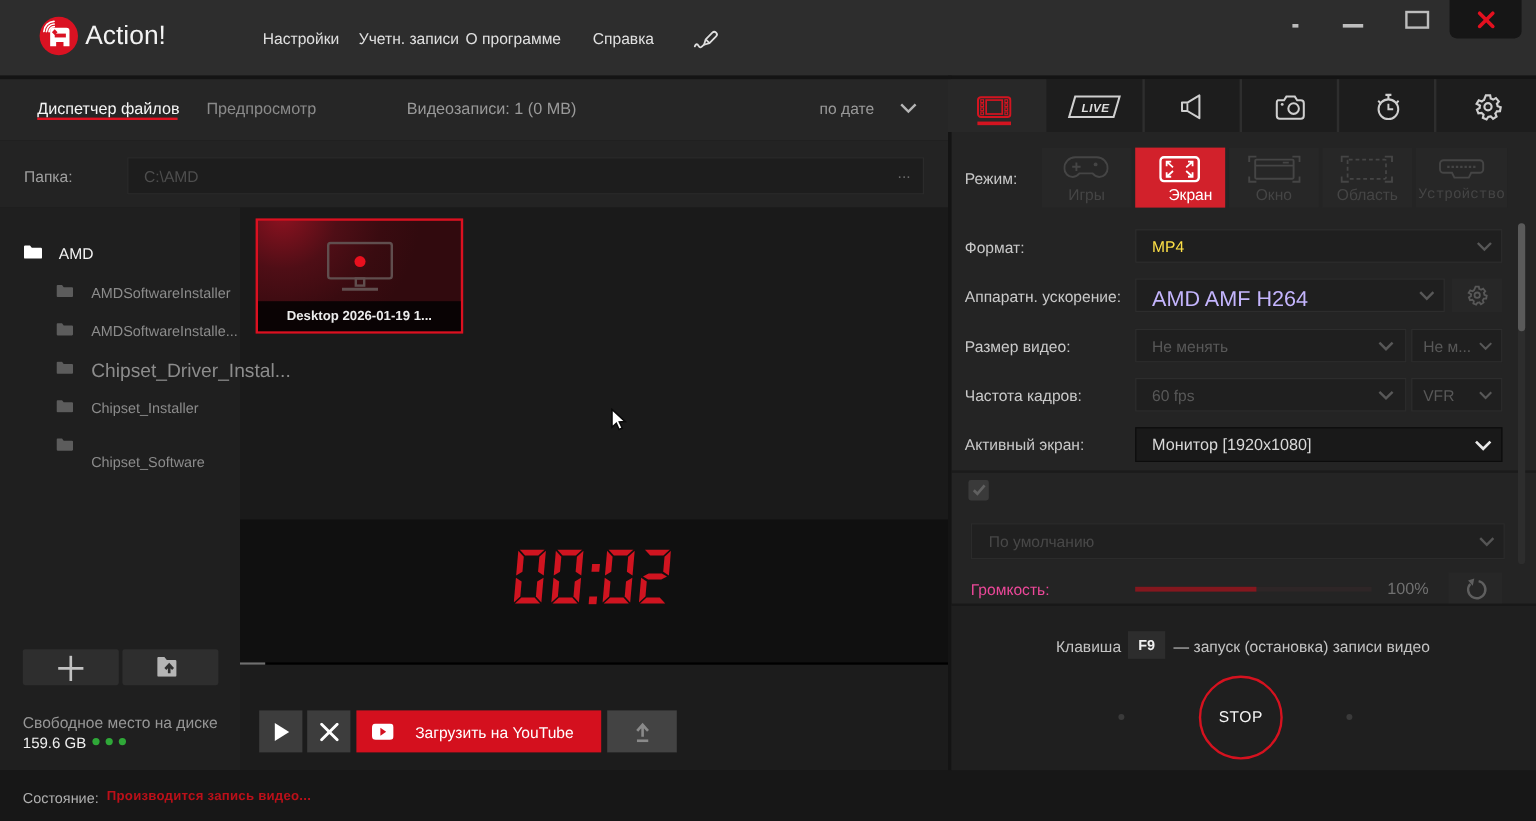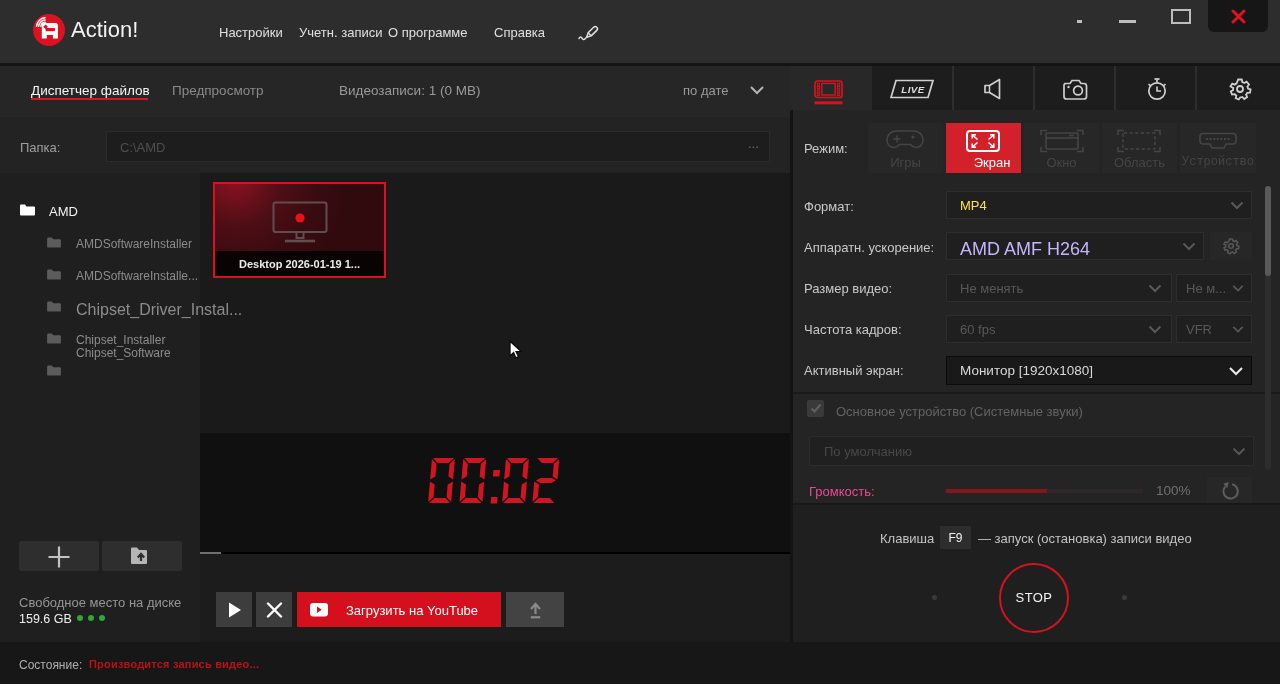--- a/index.html
+++ b/index.html
@@ -99,21 +99,21 @@
     <path d="M0 1.5 a1 1 0 0 1 1-1 h4 l1.5 2 h7.5 a1 1 0 0 1 1 1 v7 a1 1 0 0 1-1 1 h-13 a1 1 0 0 1-1-1 z" fill="#5c5c5c"></path>
   </svg>
   <div class="abs" style="left:76px;top:301px;color:#8c8c8c;font-size:16px;">Chipset_Driver_Instal...</div>
   <svg class="abs" style="left:47px;top:333px;" width="14" height="11" viewBox="0 0 15 12">
     <path d="M0 1.5 a1 1 0 0 1 1-1 h4 l1.5 2 h7.5 a1 1 0 0 1 1 1 v7 a1 1 0 0 1-1 1 h-13 a1 1 0 0 1-1-1 z" fill="#5c5c5c"></path>
   </svg>
   <div class="abs" style="left:76px;top:333px;color:#8c8c8c;font-size:12px;">Chipset_Installer</div>
   <svg class="abs" style="left:47px;top:365px;" width="14" height="11" viewBox="0 0 15 12">
     <path d="M0 1.5 a1 1 0 0 1 1-1 h4 l1.5 2 h7.5 a1 1 0 0 1 1 1 v7 a1 1 0 0 1-1 1 h-13 a1 1 0 0 1-1-1 z" fill="#5c5c5c"></path>
   </svg>
-  <div class="abs" style="left:76px;top:346px;color:#8c8c8c;font-size:12px;">Chipset_Software</div>
+  <div class="abs" style="left:76px;top:378px;color:#8c8c8c;font-size:12px;">Chipset_Software</div>
 
   <div class="abs" style="left:19px;top:541px;width:80px;height:30px;background:#2e2e2e;border-radius:2px;"></div>
   <svg class="abs" style="left:48px;top:546px;" width="22" height="22" viewBox="0 0 22 22">
     <path d="M11 0.5 V21.5 M0.5 11 H21.5" stroke="#c2c2c2" stroke-width="2.2"></path>
   </svg>
   <div class="abs" style="left:102px;top:541px;width:80px;height:30px;background:#2e2e2e;border-radius:2px;"></div>
   <svg class="abs" style="left:131px;top:547px;" width="20" height="17" viewBox="0 0 20 17">
     <path d="M0 1.5 a1 1 0 0 1 1-1 h5 l2 2.5 h7 a1 1 0 0 1 1 1 v12 a1 1 0 0 1-1 1 h-14 a1 1 0 0 1-1-1 z" fill="#b5b5b5"></path>
     <path d="M10 14 V8 M6.8 10.5 L10 7 l3.2 3.5" stroke="#2e2e2e" stroke-width="2.2" fill="none"></path>
   </svg>
@@ -346,21 +346,20 @@
   <svg class="abs" style="left:1228px;top:366px;" width="16" height="10" viewBox="0 0 16 10">
       <path d="M2 2 L8 8 L14 2" fill="none" stroke="#e8e8e8" stroke-width="2.2"></path>
     </svg>
 
   <div class="abs" style="left:793px;top:392px;width:487px;height:2px;background:#1b1b1b;"></div>
 
   <div class="abs" style="left:807px;top:400px;width:17px;height:17px;background:#3a3a3a;border-radius:2px;"></div>
   <svg class="abs" style="left:810px;top:403px;" width="12" height="11" viewBox="0 0 12 11">
       <path d="M1.5 5.5 L4.5 8.5 L10.5 1.5" fill="none" stroke="#606060" stroke-width="2.2"></path>
     </svg>
-  <div class="abs" style="left:836px;top:404px;color:#636363;font-size:13px;">Основное устройство (Системные звуки)</div>
 
   <div class="abs" style="left:809px;top:436px;width:445px;height:30px;background:#202020;border:1px solid #2b2b2b;"></div>
   <div class="abs" style="left:824px;top:444px;color:#484848;font-size:13px;">По умолчанию</div>
   <svg class="abs" style="left:1232px;top:447px;" width="14" height="9" viewBox="0 0 14 9">
       <path d="M1.5 1.5 L7 7 L12.5 1.5" fill="none" stroke="#555555" stroke-width="2"></path>
     </svg>
 
   <div class="abs" style="left:809px;top:484px;color:#ec4899;font-size:13px;">Громкость:</div>
   <div class="abs" style="left:946px;top:489px;width:197px;height:4px;background:#2e2627;"></div>
   <div class="abs" style="left:946px;top:489px;width:101px;height:4px;background:#84171e;"></div>
@@ -368,21 +367,21 @@
   <div class="abs" style="left:1207px;top:477px;width:45px;height:29px;background:#272727;"></div>
   <svg class="abs" style="left:1220px;top:481px;" width="21" height="21" viewBox="0 0 21 21">
     <path d="M5.2 5.6 A7.2 7.2 0 1 0 12.2 3.3" fill="none" stroke="#5f5f5f" stroke-width="2"></path>
     <path d="M8.6 1.1 L3.4 2.8 L7.3 7.2 Z" fill="#5f5f5f"></path>
   </svg>
 
   <div class="abs" style="left:793px;top:503px;width:487px;height:2px;background:#181818;"></div>
   <div class="abs" style="left:793px;top:505px;width:487px;height:137px;background:#1f1f1f;"></div>
   <div class="abs" style="left:880px;top:531px;color:#c3c3c3;font-size:13px;">Клавиша</div>
   <div class="abs" style="left:940px;top:526px;width:31px;height:23px;background:#2d2d2d;"></div>
-  <div class="abs" style="left:940px;top:531px;width:31px;text-align:center;color:#f0f0f0;font-size:12px;font-weight:normal;">F9</div>
+  <div class="abs" style="left:940px;top:531px;width:31px;text-align:center;color:#f0f0f0;font-size:12px;font-weight:bold;">F9</div>
   <div class="abs" style="left:978px;top:531px;color:#c3c3c3;font-size:13px;">— запуск (остановка) записи видео</div>
 
   <div class="abs" style="left:999px;top:563px;width:70px;height:70px;border:2.5px solid #d5121f;border-radius:50%;"></div>
   <div class="abs" style="left:999px;top:590px;width:70px;text-align:center;color:#f5f5f5;font-size:13px;letter-spacing:0.4px;">STOP</div>
   <div class="abs" style="left:932px;top:595px;width:5px;height:5px;border-radius:50%;background:#3a3a3a;"></div>
   <div class="abs" style="left:1122px;top:595px;width:5px;height:5px;border-radius:50%;background:#3a3a3a;"></div>
 
   <div class="abs" style="left:1265px;top:186px;width:6px;height:284px;background:#2d2d2d;border-radius:3px;"></div>
   <div class="abs" style="left:1265px;top:186px;width:6px;height:90px;background:#5a5a5a;border-radius:3px;"></div>
 

